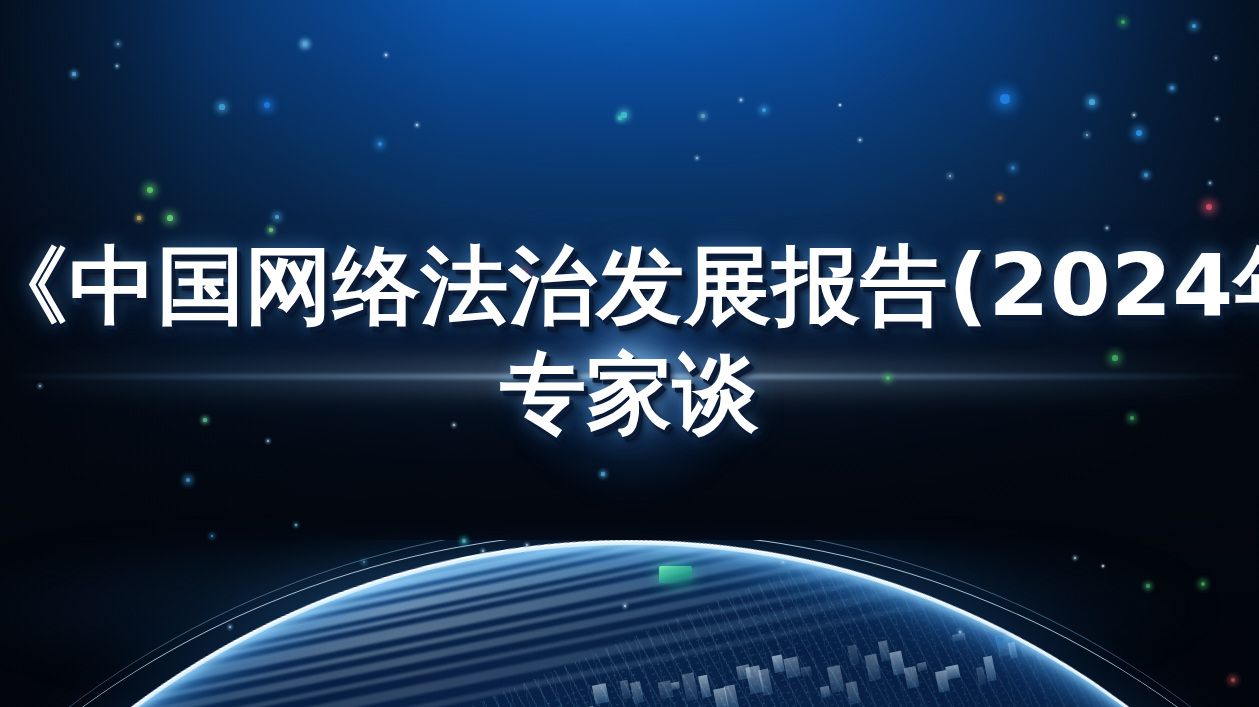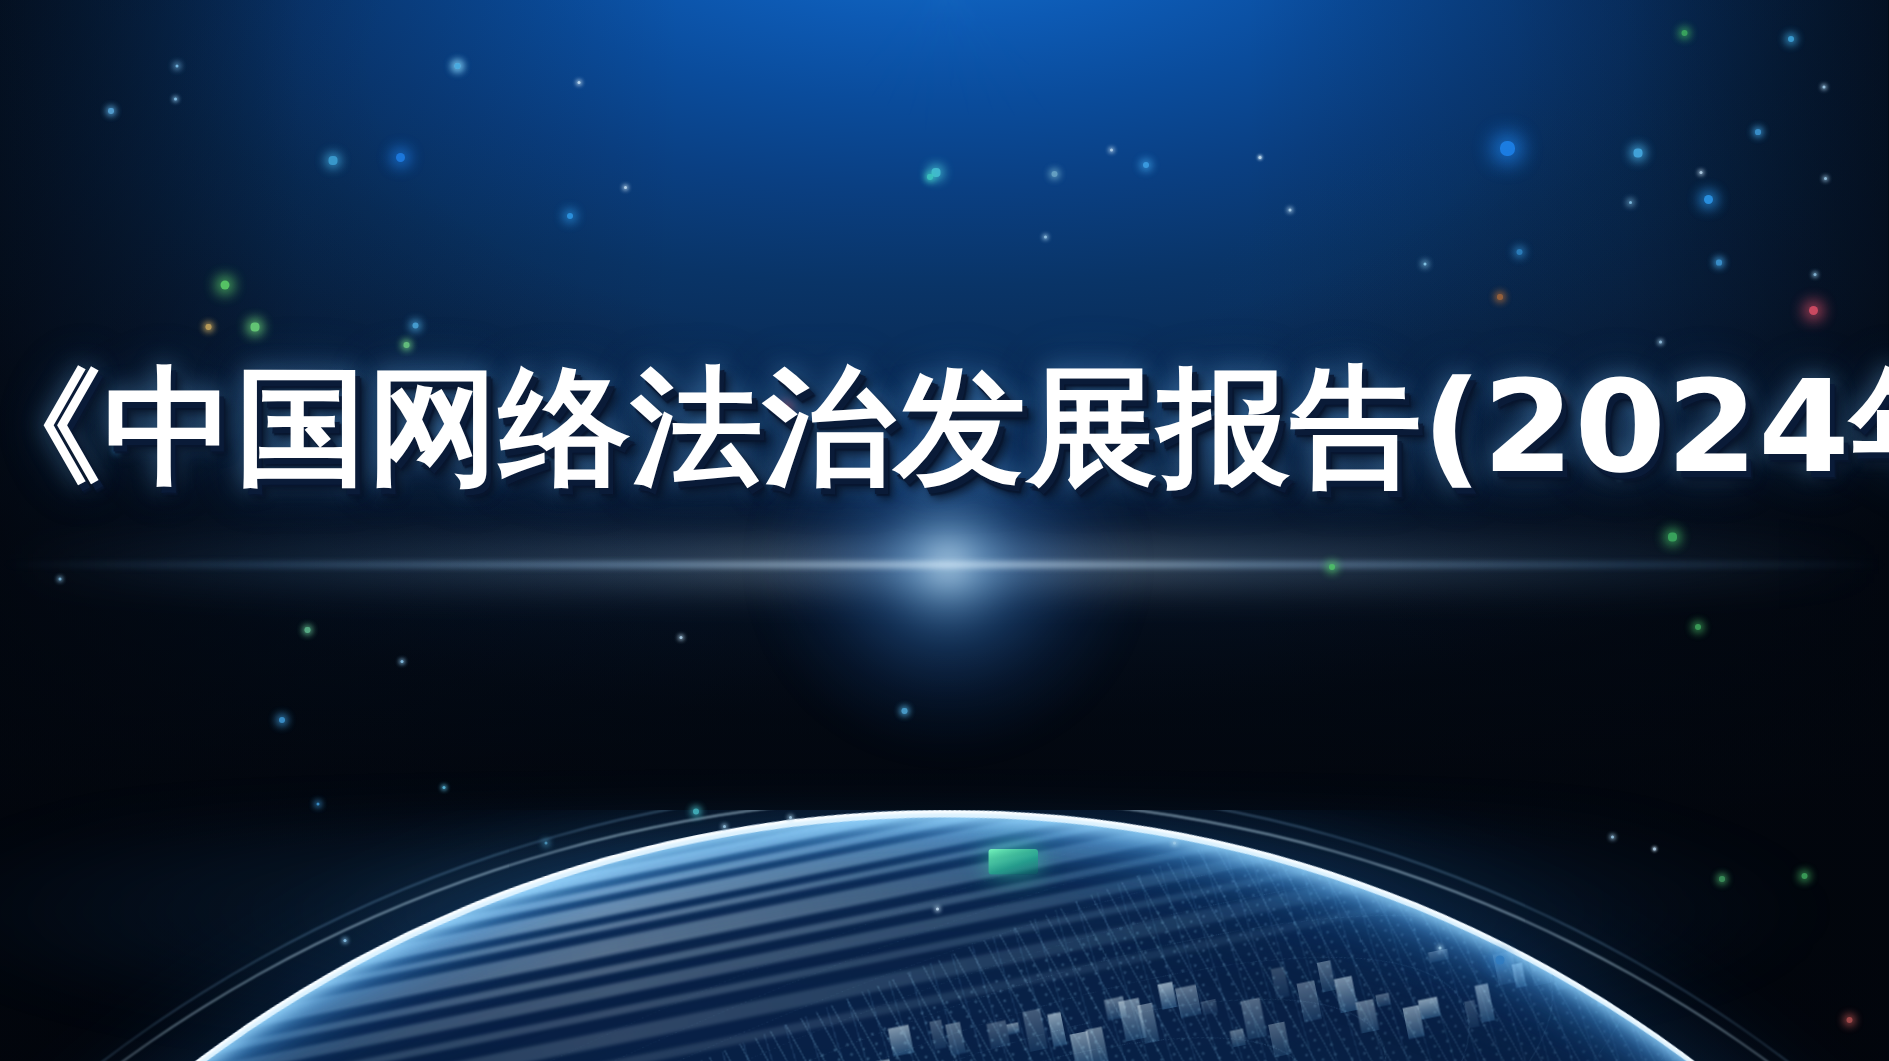--- a/index.html
+++ b/index.html
@@ -423,15 +423,16 @@
       <div class="p" style="left: 623.9px; top: 604.9px; width: 2.2px; height: 2.2px; background: rgb(199, 226, 245); box-shadow: rgb(199, 226, 245) 0px 0px 3px 0.9px; opacity: 0.9; filter: blur(0.5px);"></div>
       <div class="p" style="left: 958.8px; top: 630.8px; width: 2.4px; height: 2.4px; background: rgb(159, 203, 232); box-shadow: rgb(159, 203, 232) 0px 0px 3px 0.9px; opacity: 0.9; filter: blur(0.5px);"></div>
       <div class="p" style="left: 228.8px; top: 625.8px; width: 2.4px; height: 2.4px; background: rgb(142, 201, 240); box-shadow: rgb(142, 201, 240) 0px 0px 3px 0.9px; opacity: 0.9; filter: blur(0.5px);"></div>
       <div class="p" style="left: 1102px; top: 565px; width: 2px; height: 2px; background: rgb(188, 217, 239); box-shadow: rgb(188, 217, 239) 0px 0px 2px 0.6px; opacity: 0.9; filter: blur(0.5px);"></div>
       <div class="p" style="left: 38.8px; top: 384.8px; width: 2.4px; height: 2.4px; background: rgb(127, 182, 216); box-shadow: rgb(127, 182, 216) 0px 0px 3px 0.9px; opacity: 0.9; filter: blur(0.5px);"></div>
       <div class="p" style="left: 76.6px; top: 298.6px; width: 2.8px; height: 2.8px; background: rgb(63, 154, 216); box-shadow: rgb(63, 154, 216) 0px 0px 4px 1.3px; opacity: 0.9; filter: blur(0.5px);"></div>
     </div>
 
   <div class="title-block">
     <div class="t-line" id="title-main">《中国网络法治发展报告(2024年)》</div>
+    <div class="t-line" id="title-sub">专家谈</div>
   </div>
 
 </div>
 
 </body></html>

